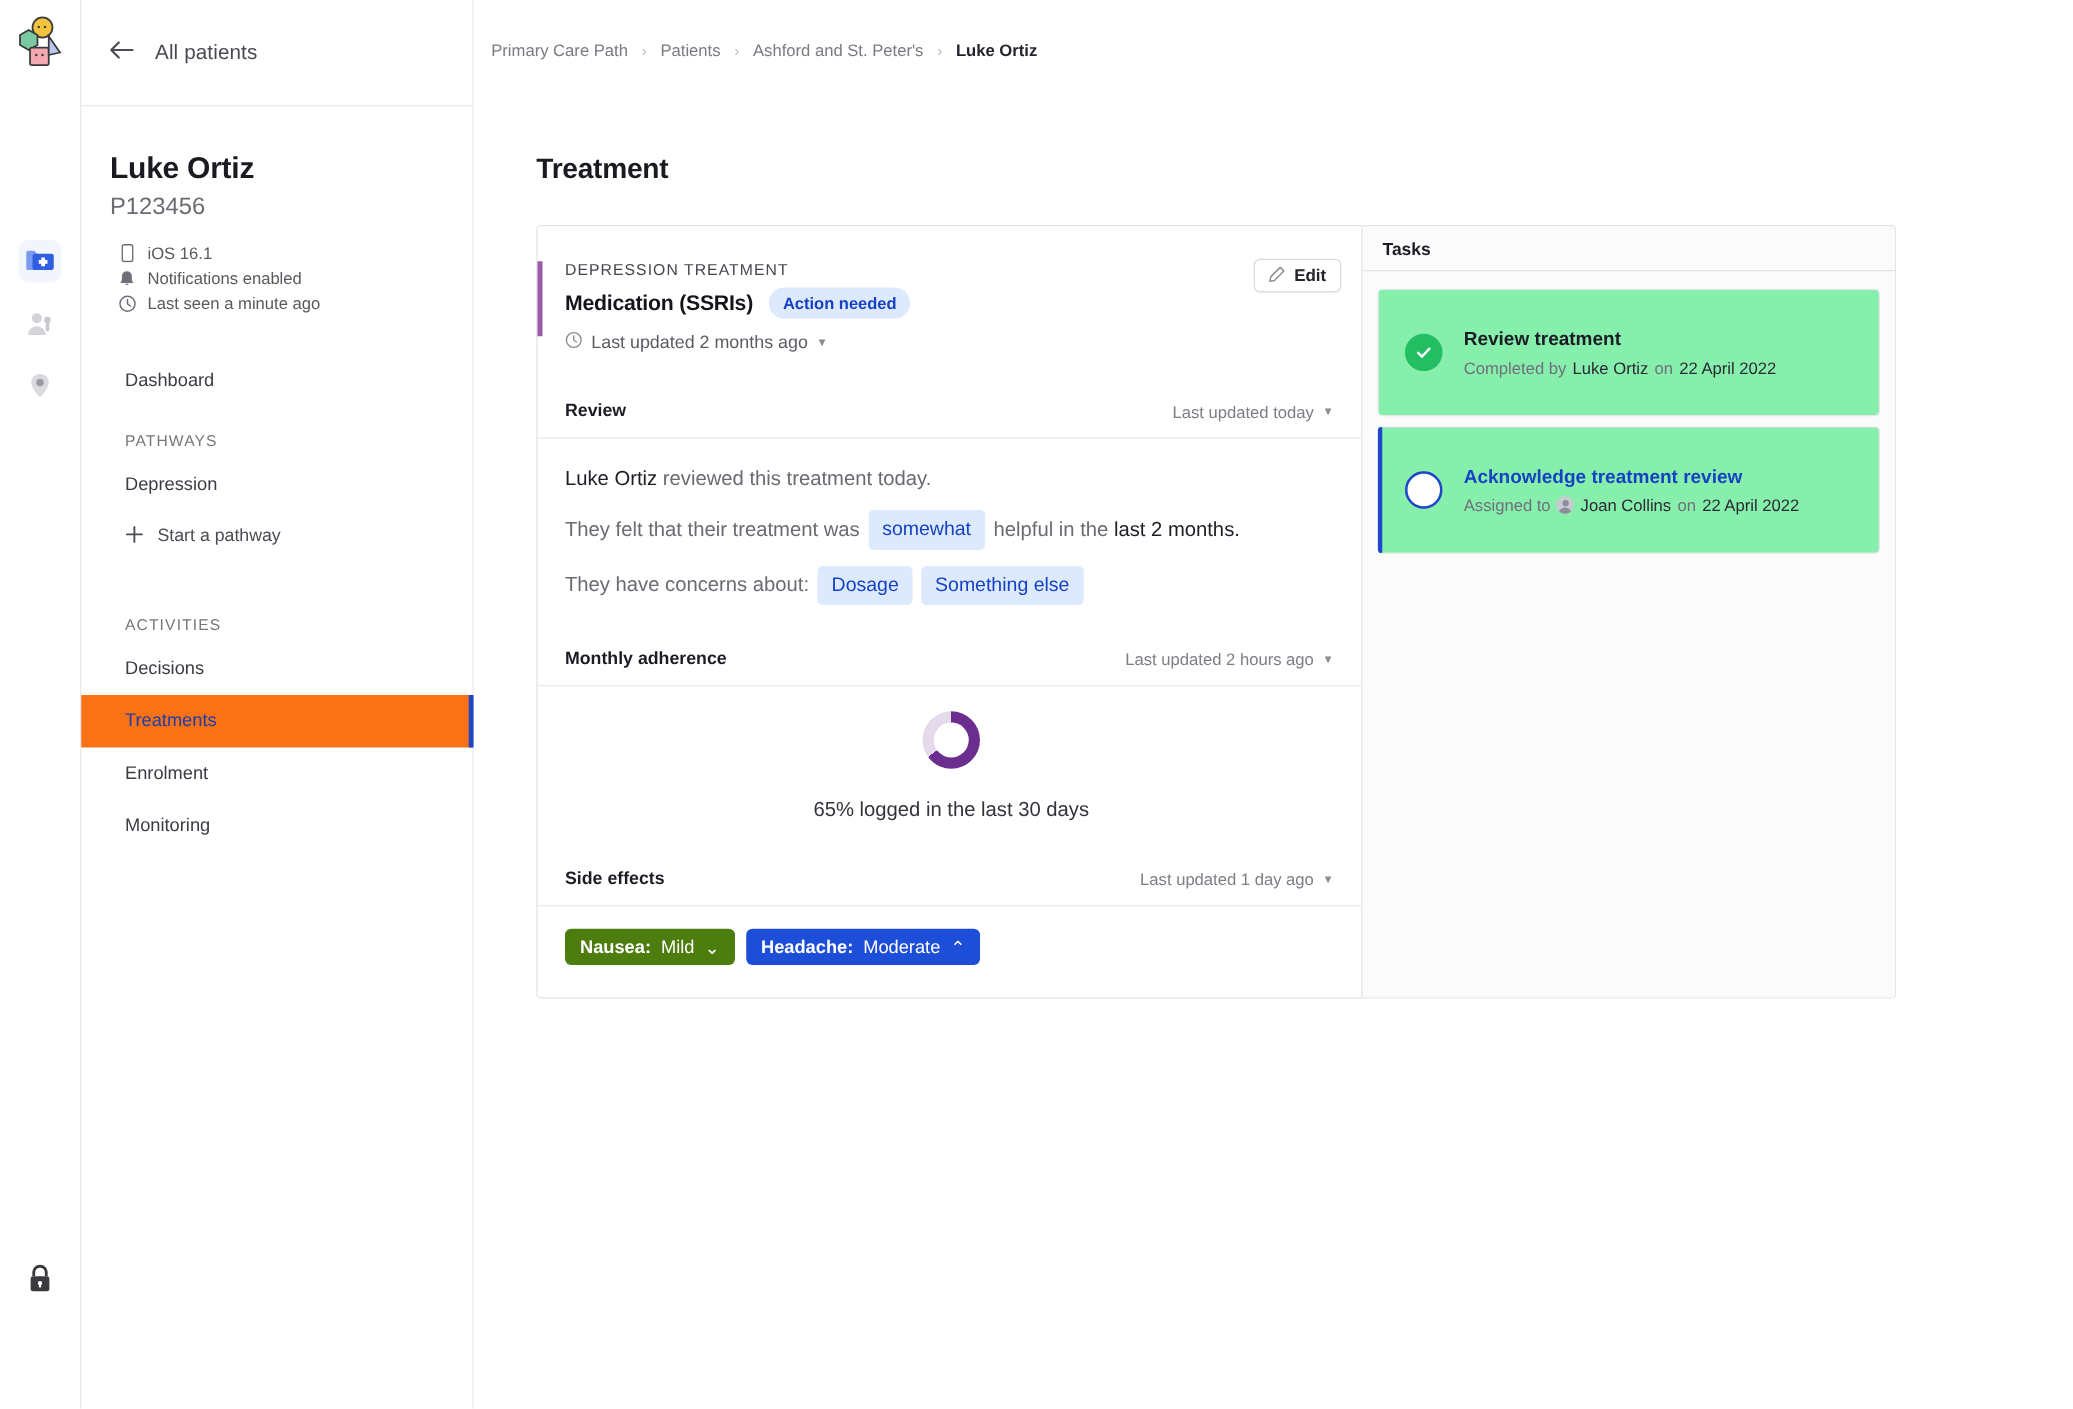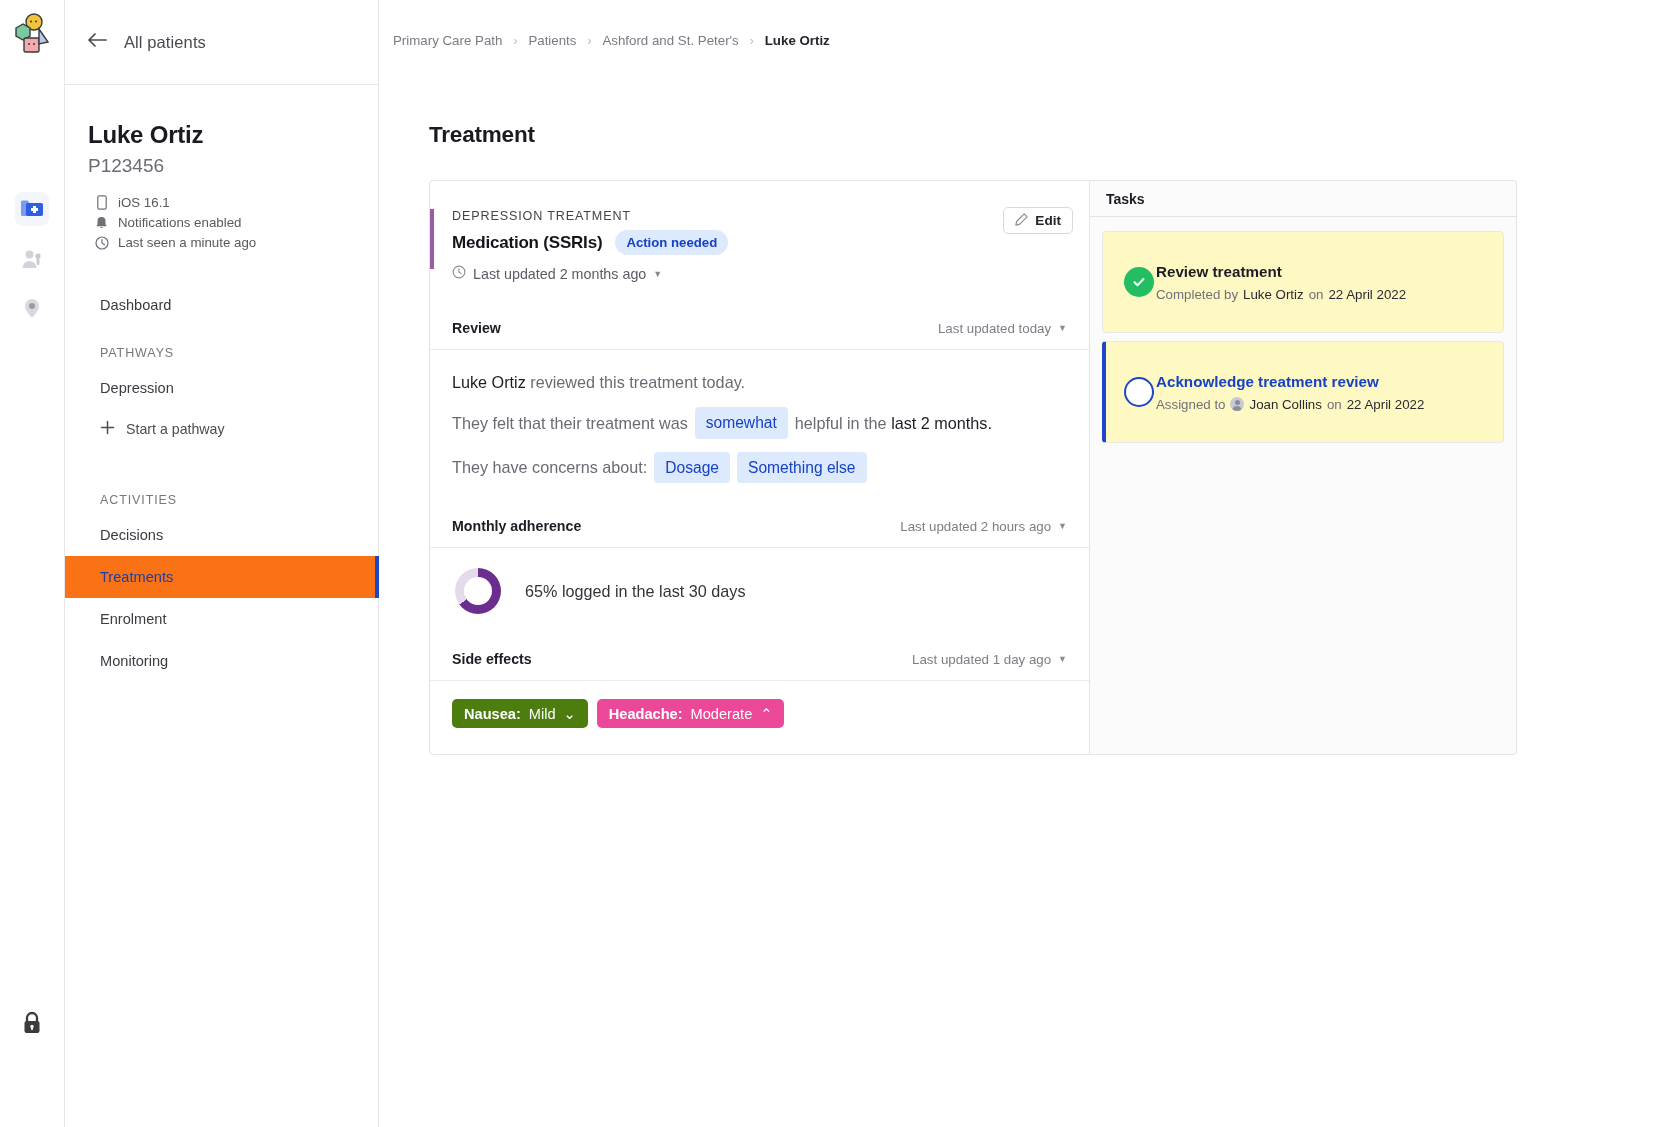--- a/index.html
+++ b/index.html
@@ -110,48 +110,48 @@
 
   .review-body { padding: 20px 22px 22px 22px; display:flex; flex-direction:column; gap: 13px; }
   .rline { font-size: 16.2px; color:#6a6a73; line-height: 1.5; display:flex; align-items:center; flex-wrap:wrap; gap:0; }
   .rline .strong { color:#1d1d25; }
   .pill {
     background:#ddeafd; color:#1741c4; border-radius:4px;
     padding: 4px 11px; margin: 0 7px; font-size:15.6px; display:inline-block;
   }
   .pill.plain { margin: 0 8px 0 0; }
 
-  .adherence-body { padding: 20px 22px 24px 25px; display:flex; align-items:center; gap:24px; }
+  .adherence-body { padding: 20px 22px 24px 25px; display:flex; align-items:center; gap:24px;flex-direction:column; }
   .donut { width: 46px; height: 46px; border-radius: 50%; position: relative; flex: 0 0 46px; }
   .donut::after {
     content:""; position:absolute; inset:9px; border-radius:50%; background:#fff;
   }
   .adherence-text { font-size: 16.2px; color:#33333b; }
 
   .side-body { padding: 18px 22px 26px 22px; display:flex; gap: 9px; }
   .chip {
     border-radius: 5px; height: 29px; display:flex; align-items:center; gap:8px;
     padding: 0 12px; color:#fff; font-size:14.6px; cursor:pointer;
   }
   .chip b { font-weight: 700; }
   .chip .lbl { font-weight: 400; }
   .chip.mild { background:#4d7c0f; }
-  .chip.moderate { background:#ec4899; }
+  .chip.moderate { background:#1d4ed8; }
 
   
   .tasks {
     width: 427px; background:#fbfbfc;
     border: 1px solid #e4e4e8; border-left: none; border-radius: 0 4px 4px 0;
   }
   .tasks-head { height: 36px; display:flex; align-items:center; padding-left:16px; border-bottom:1px solid #e4e4e8; }
   .tasks-title { font-size: 14px; font-weight: 700; color:#1c1c24; }
   .tasks-list { padding: 14px 12px 0 12px; display:flex; flex-direction:column; gap: 8px; }
   .task {
-    background:#fef9c3; border:1px solid #e7e7eb; border-radius:4px;
-    height: 102px; display:flex; align-items:center; gap:2px; padding-left: 21px;
+    background:#86efac; border:1px solid #e7e7eb; border-radius:4px;
+    height: 102px; display:flex; align-items:center; gap:17px; padding-left: 21px;
   }
   .task.assigned { border-left: 4px solid #1e46c8; padding-left: 18px; }
   .task-check {
     width:30px; height:30px; border-radius:50%; flex:0 0 30px;
     display:flex; align-items:center; justify-content:center;
   }
   .task-check.done { background:#23bd62; }
   .task-check.open { border: 2px solid #1e46c8; background:#fff; }
   .task-name { font-size: 15.2px; font-weight:700; color:#1c1c24; }
   .task-name.link { color:#1741c4; }

